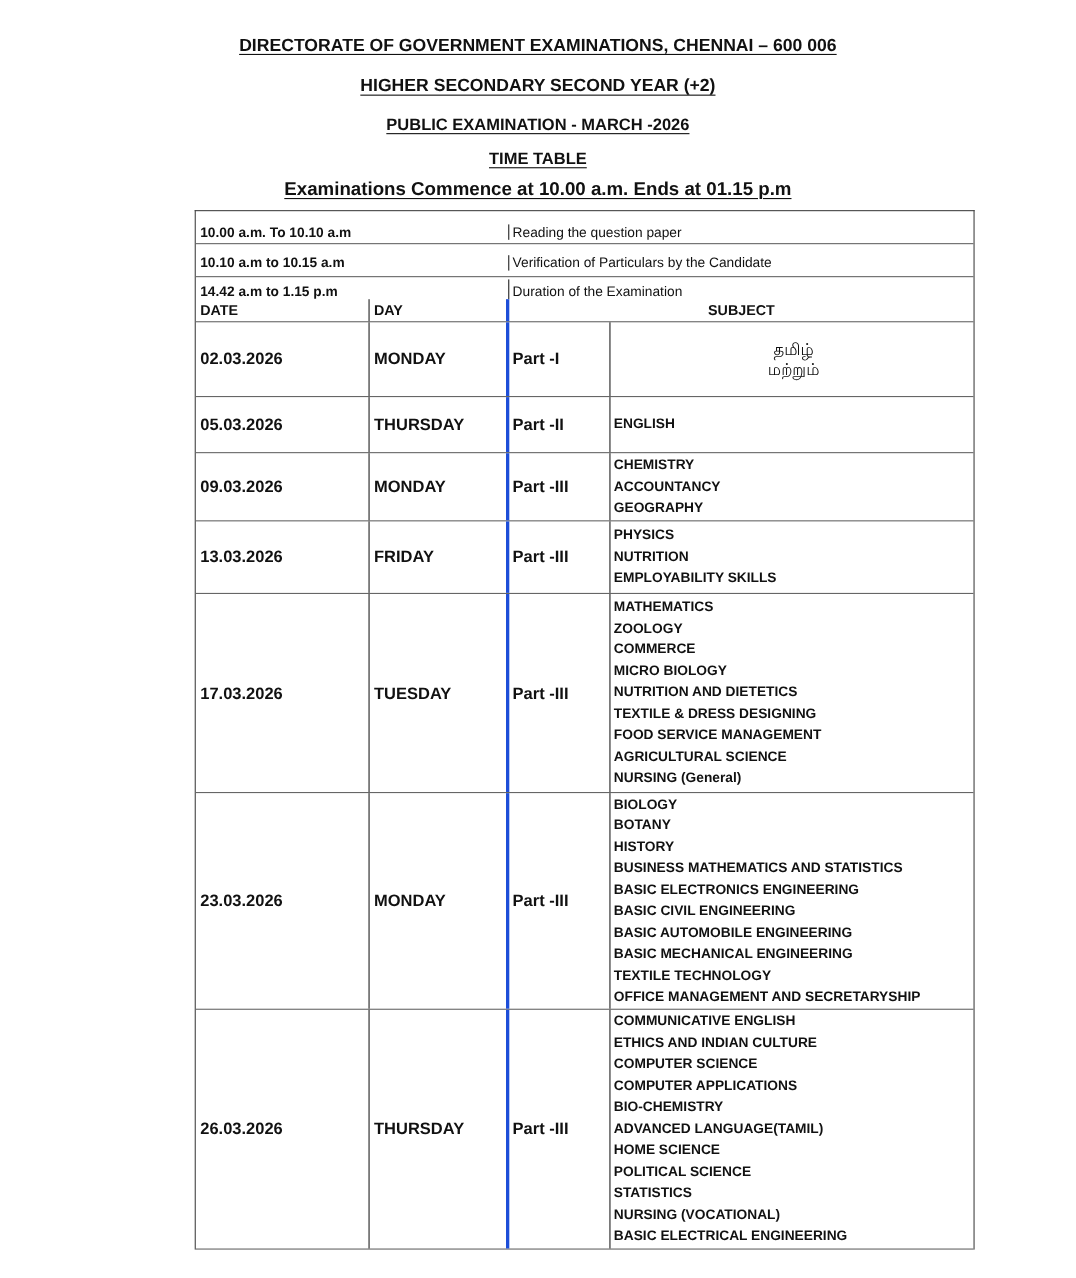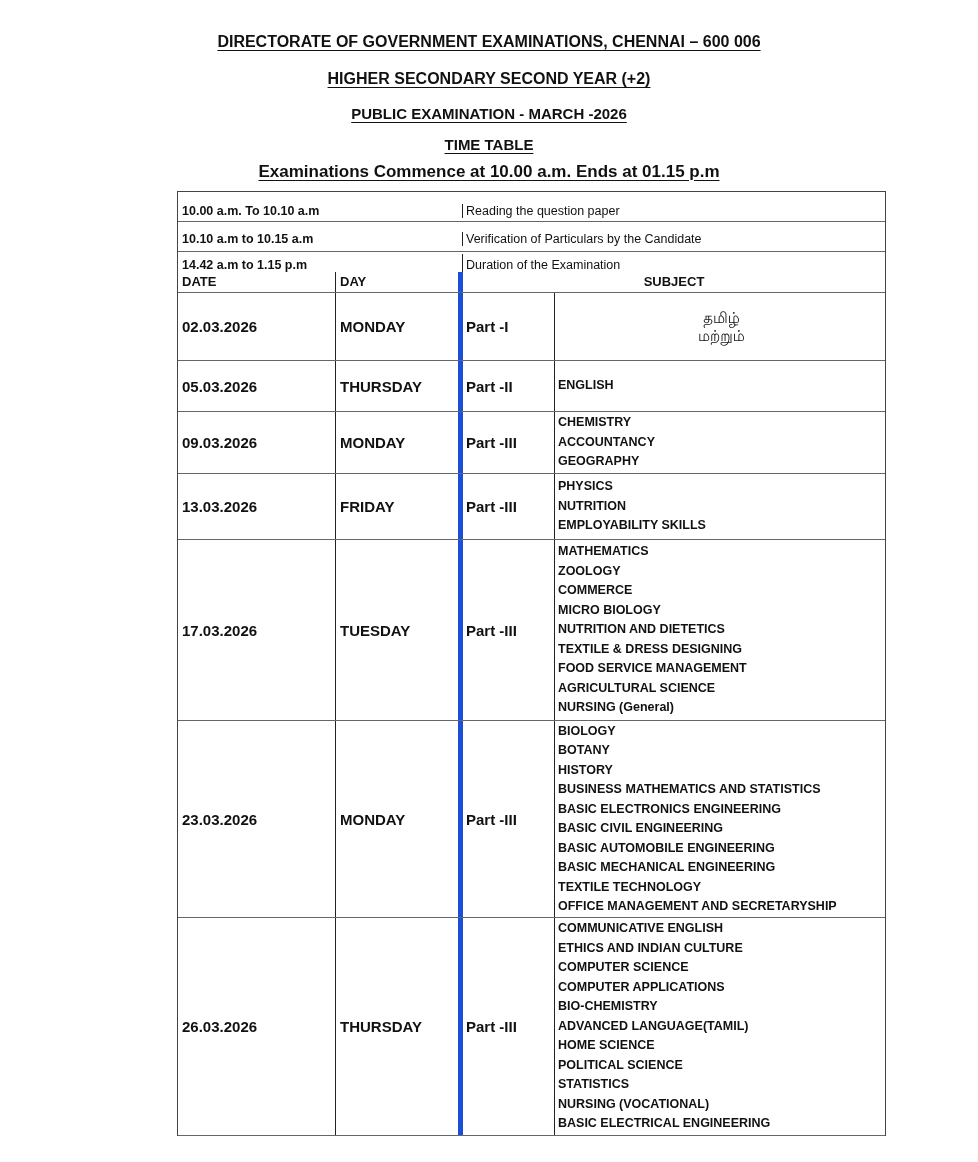--- a/index.html
+++ b/index.html
@@ -17,21 +17,21 @@
   .trow .c1 { width: 285px; border-right: 1px solid #222; box-sizing: border-box; padding-left: 4px; font-size: 12.5px; font-weight: bold; }
   .trow .c2 { flex: 1; padding-left: 3px; font-size: 12.5px; font-weight: normal; }
   .t-row1 { height: 30px; align-items: center; padding-top: 8px; box-sizing: border-box; }
   .t-row2 { height: 30px; align-items: center; padding-top: 4px; box-sizing: border-box; }
   .t-row3 { height: 20px; align-items: flex-end; border-bottom: none; }
   .t-row3 .c1, .t-row3 .c2 { padding-top: 4px; }
 
   .head { display: flex; height: 20px; border-top: none; border-bottom: 1px solid #666; }
   .head > div { box-sizing: border-box; font-size: 13px; font-weight: bold; padding-left: 4px; line-height: 20px; }
   .w1 { width: 158px; border-right: 1px solid #222; }
-  .w2 { width: 127px; border-right: 5px solid #1d4ed8; }
+  .w2 { width: 127px; border-right: 3px solid #1d4ed8; }
   .w3 { width: 92px; border-right: 1px solid #222; }
   .w4 { flex: 1; }
   .head .subj { flex: 1; text-align: center; padding-left: 0; }
 
   .erow { display: flex; border-bottom: 1px solid #666; box-sizing: border-box; }
   .erow > div { box-sizing: border-box; display: flex; align-items: center; font-weight: bold; }
   .erow .w1, .erow .w2, .erow .w3 { font-size: 15px; padding-left: 4px; }
   .erow .w2 { padding-left: 4px; }
   .erow .w3 { padding-left: 3px; }
   .erow .w4 { flex-direction: column; align-items: flex-start; justify-content: center; padding-left: 3px; font-size: 12.5px; }

